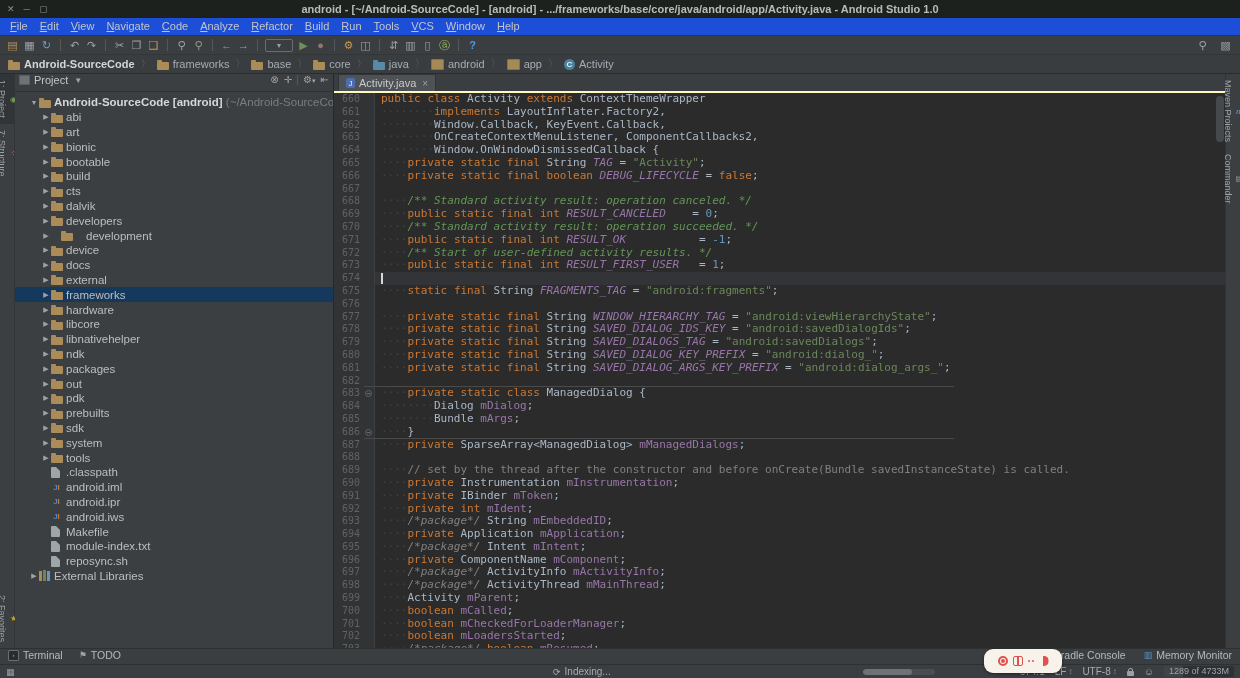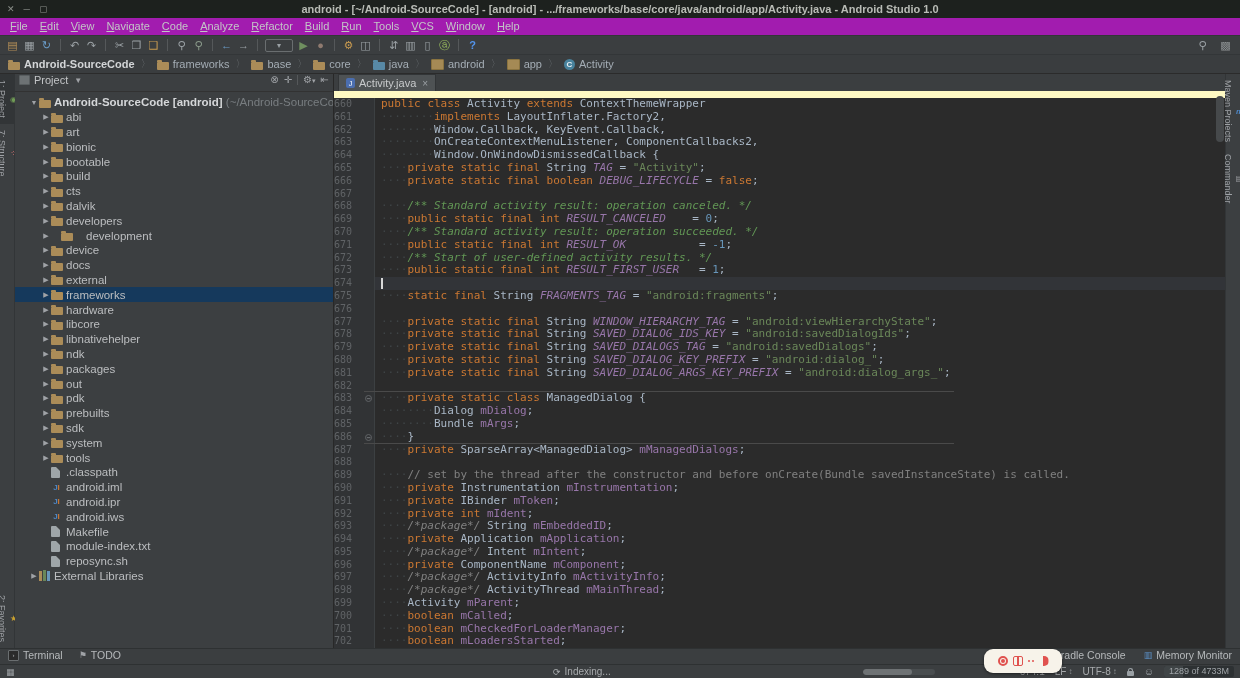--- a/index.html
+++ b/index.html
@@ -5,21 +5,21 @@
   html,body{margin:0;padding:0;background:#222;}
   #app{position:relative;width:1240px;height:678px;background:#3b3e40;overflow:hidden;
        font-family:"Liberation Sans","DejaVu Sans",sans-serif;color:#bbbdbf;
        display:flex;flex-direction:column;}
   
   .titlebar{height:18px;background:#1d211e;display:flex;align-items:center;flex:0 0 auto;}
   .win-controls{display:flex;gap:9px;margin-left:7px;color:#8b8f8a;font-size:9px;line-height:18px;}
   .win-controls span{cursor:default;}
   .title-text{position:absolute;left:0;right:0;text-align:center;font-size:11px;font-weight:bold;color:#b9bcb6;line-height:18px;pointer-events:none;}
   
-  .menubar{height:17px;background:#a21caf;border-bottom:1px solid #333638;display:flex;align-items:center;padding-left:4px;flex:0 0 auto;}
+  .menubar{height:17px;background:#1d4ed8;border-bottom:1px solid #333638;display:flex;align-items:center;padding-left:4px;flex:0 0 auto;}
   .menu-item{font-size:11px;color:#c3c5c7;padding:0 6px;line-height:17px;}
   .menu-item::first-letter{text-decoration:underline;}
   
   .toolbar{height:18px;background:#3b3e40;border-bottom:1px solid #333638;display:flex;align-items:center;padding-left:4px;flex:0 0 auto;position:relative;}
   .tb-group{display:flex;align-items:center;}
   .tb-sep{width:1px;height:12px;background:#55585a;margin:0 5px;}
   .tb-icon{width:17px;height:16px;display:flex;align-items:center;justify-content:center;font-size:11px;line-height:16px;}
   .tb-box{border:1px solid #6a6e70;border-radius:2px;width:26px;height:11px;font-size:8px;display:flex;align-items:center;justify-content:center;margin:0 2px;color:#9aa0a4;}
   .tb-right{position:absolute;right:6px;top:0;height:18px;display:flex;align-items:center;gap:6px;}
   
@@ -59,27 +59,27 @@
   .ph-sep{width:1px;height:10px;background:#55585a;}
   .tree{flex:1;overflow:hidden;padding-top:3px;font-size:11.5px;}
   .tree-row{height:14.8px;display:flex;align-items:center;white-space:nowrap;color:#bcbec0;}
   .tree-row.selected{background:#15395c;}
   .tr-arrow{width:10px;font-size:7px;color:#9fa2a6;text-align:center;flex:0 0 auto;}
   .tr-icon{width:15px;display:flex;justify-content:flex-start;flex:0 0 auto;}
   .tr-label b{color:#d5d7d9;}
   .tr-suffix{color:#787d80;}
   
   .editor{flex:1;display:flex;flex-direction:column;min-width:0;background:#2b2b2b;position:relative;}
-  .tabbar{height:17px;background:#3b3e40;border-bottom:7px solid #fef9c3;display:flex;align-items:flex-end;padding-left:4px;flex:0 0 auto;}
+  .tabbar{height:17px;background:#3b3e40;border-bottom:2px solid #fef9c3;display:flex;align-items:flex-end;padding-left:4px;flex:0 0 auto;}
   .tab{height:16px;background:#4e5254;display:flex;align-items:center;gap:4px;padding:0 7px;font-size:11px;color:#c8cacc;border:1px solid #323537;border-bottom:none;}
   .tab-ico{width:9px;height:10px;background:#4b6eaf;border-radius:2px;color:#fff;font-size:7px;display:flex;align-items:center;justify-content:center;}
   .tab-close{color:#9aa0a4;font-size:10px;margin-left:2px;}
   .code{flex:1;overflow:hidden;font-family:"DejaVu Sans Mono","Liberation Mono",monospace;font-size:11px;line-height:12.8px;position:relative;}
   .line{display:flex;height:12.8px;position:relative;}
-  .ln{width:30px;flex:0 0 auto;background:#313335;color:#606366;padding-right:4px;font-size:10px;box-sizing:border-box;}
+  .ln{width:30px;flex:0 0 auto;background:#313335;color:#606366;text-align:right;padding-right:4px;font-size:10px;box-sizing:border-box;}
   .fold{width:10px;flex:0 0 auto;background:#313335;border-right:1px solid #3c4042;position:relative;}
   .fold .fm{position:absolute;left:1px;top:3px;width:7px;height:7px;border:1px solid #606366;border-radius:50%;color:#9aa0a4;font-size:7px;line-height:6px;text-align:center;box-sizing:border-box;background:#313335;}
   .lt{padding-left:6px;white-space:pre;flex:1;position:relative;}
   .line.cur .lt{background:#323438;}
   .caret{position:absolute;left:6px;top:1px;width:1.5px;height:11px;background:#d8d8d8;}
   .sep{position:absolute;left:30px;width:590px;height:1px;background:#4a4a4a;}
   .sep.t{top:-1px;} .sep.b{bottom:0;}
   .k{color:#cc7832;} .s{color:#6a8759;} .n{color:#6897bb;} .t{color:#a9b7c6;}
   .c{color:#808080;} .ci{color:#808080;font-style:italic;} .d{color:#629755;font-style:italic;}
   .f{color:#9876aa;} .sf{color:#9876aa;font-style:italic;} .i{color:#3f4547;}

